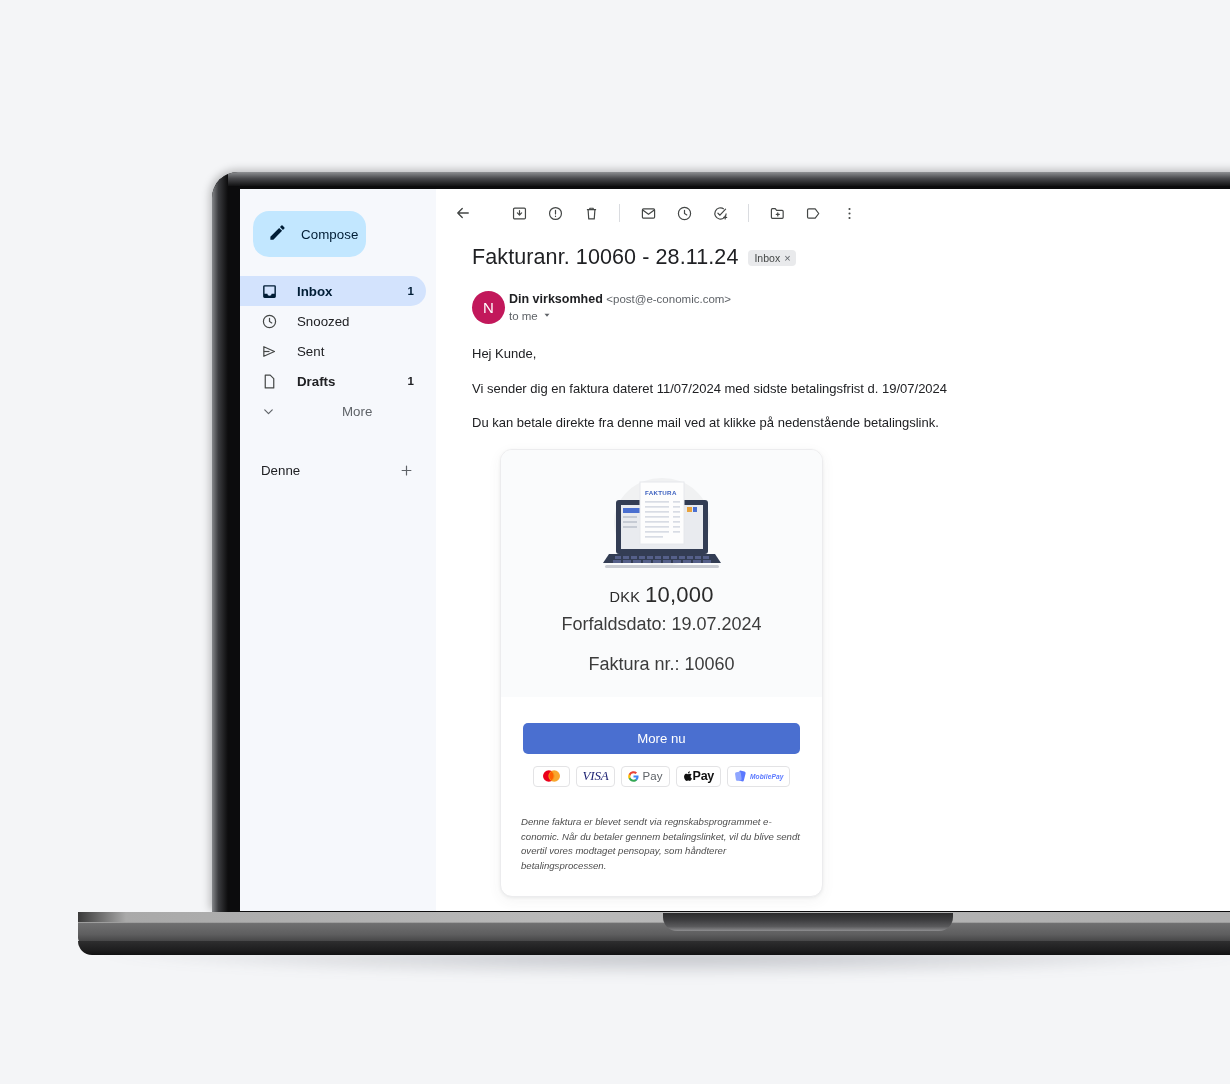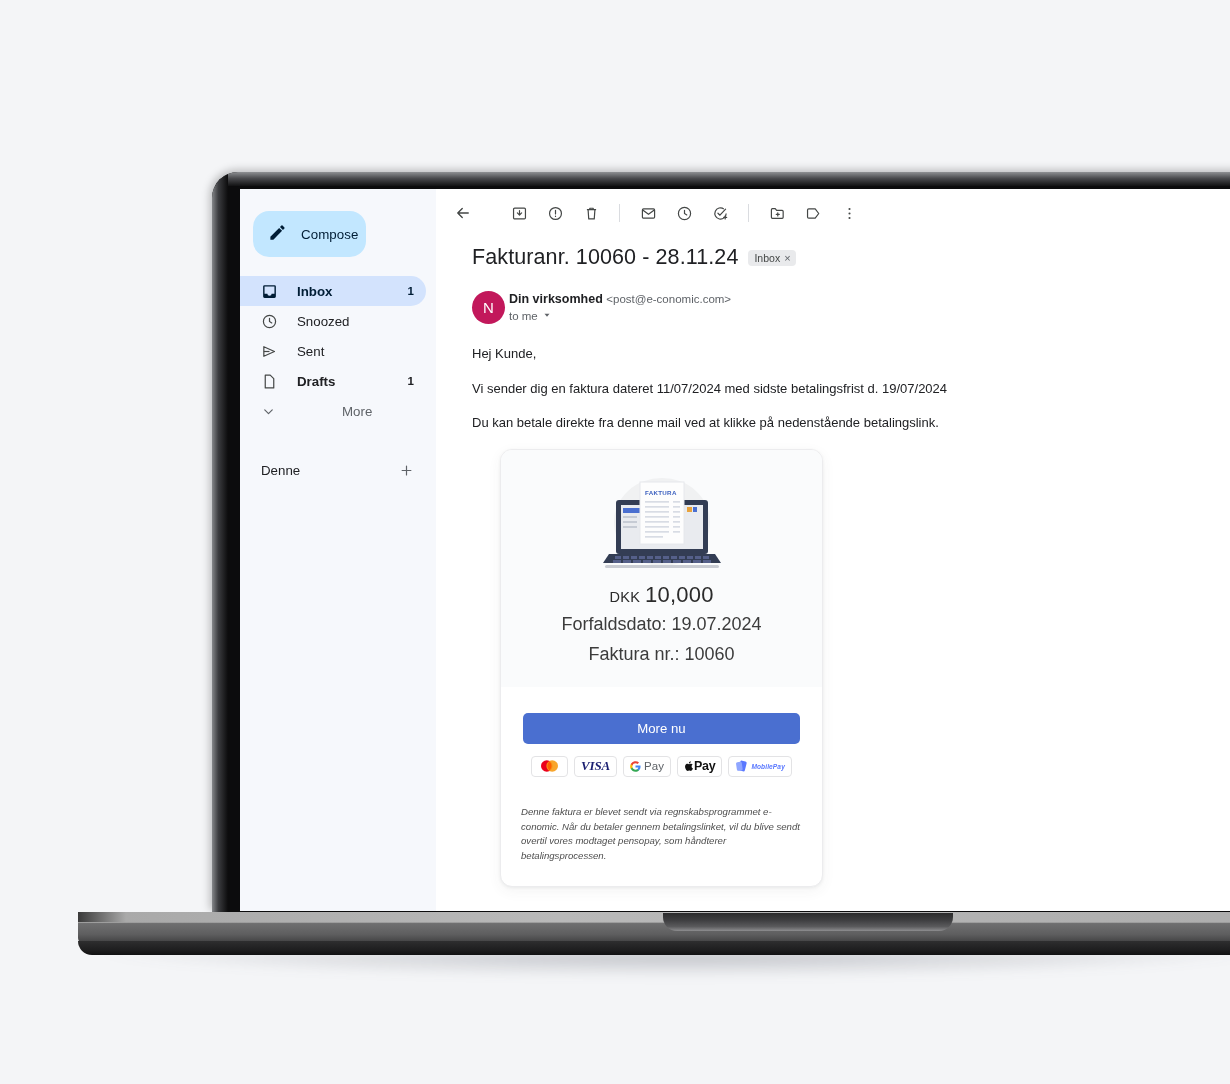--- a/index.html
+++ b/index.html
@@ -163,21 +163,21 @@
     overflow: hidden;
   }
   .card-top { background: #fafbfc; padding: 20px 0 22px; text-align: center; }
 
   .illus { width: 150px; height: 104px; margin: 0 auto; position: relative; }
 
   .amount { margin-top: 8px; font-size: 14px; color: #2b2b2b; }
   .amount .cur { font-size: 14.5px; letter-spacing: .3px; }
   .amount .val { font-size: 22px; letter-spacing: .2px; margin-left: 5px; }
   .meta-line { font-size: 18px; color: #3c3c3c; margin-top: 6px; }
-  .meta-line.second { margin-top: 9px; }
+  .meta-line.second { margin-top: 19px; }
 
   .card-mid { background: #ffffff; padding: 26px 22px 14px; }
   .pay-btn {
     display: block; width: 100%; height: 31px;
     background: #4a6fd0; color: #fff;
     border: none; border-radius: 5px;
     font-size: 13.2px; font-family: inherit;
     cursor: pointer;
   }
   .pay-logos { display: flex; justify-content: center; gap: 6px; margin-top: 12px; }
@@ -186,21 +186,21 @@
     border: 1px solid #e3e3e5; border-radius: 4px;
     display: flex; align-items: center; justify-content: center;
     padding: 0 6px;
   }
 
   .card-foot { padding: 14px 20px 22px; }
   .card-foot p { font-size: 9.6px; font-style: italic; color: #4d4d4d; line-height: 1.55; }
   .card-foot p + p { margin-top: 13px; }
 
   
-  .visa-mark { font-family: "Liberation Serif", serif; font-style: italic; font-weight: bold; font-size: 13px; color: #1a1f71; letter-spacing: -.2px; }
+  .visa-mark { font-family: "Liberation Serif", serif; font-style: italic; font-weight: normal; font-size: 13px; color: #1a1f71; letter-spacing: -.2px; }
   .gpay-mark { font-size: 11.5px; color: #5f6368; letter-spacing: .1px; }
   .apple-mark { font-size: 12.5px; color: #111; font-weight: bold; letter-spacing: -.3px; }
   .mobilepay-mark { font-size: 6.6px; color: #5a78ff; font-weight: bold; font-style: italic; letter-spacing: .1px; }
 </style>
 </head>
 <body>
 
 <div id="stage">
 
   <div class="laptop-lid">

